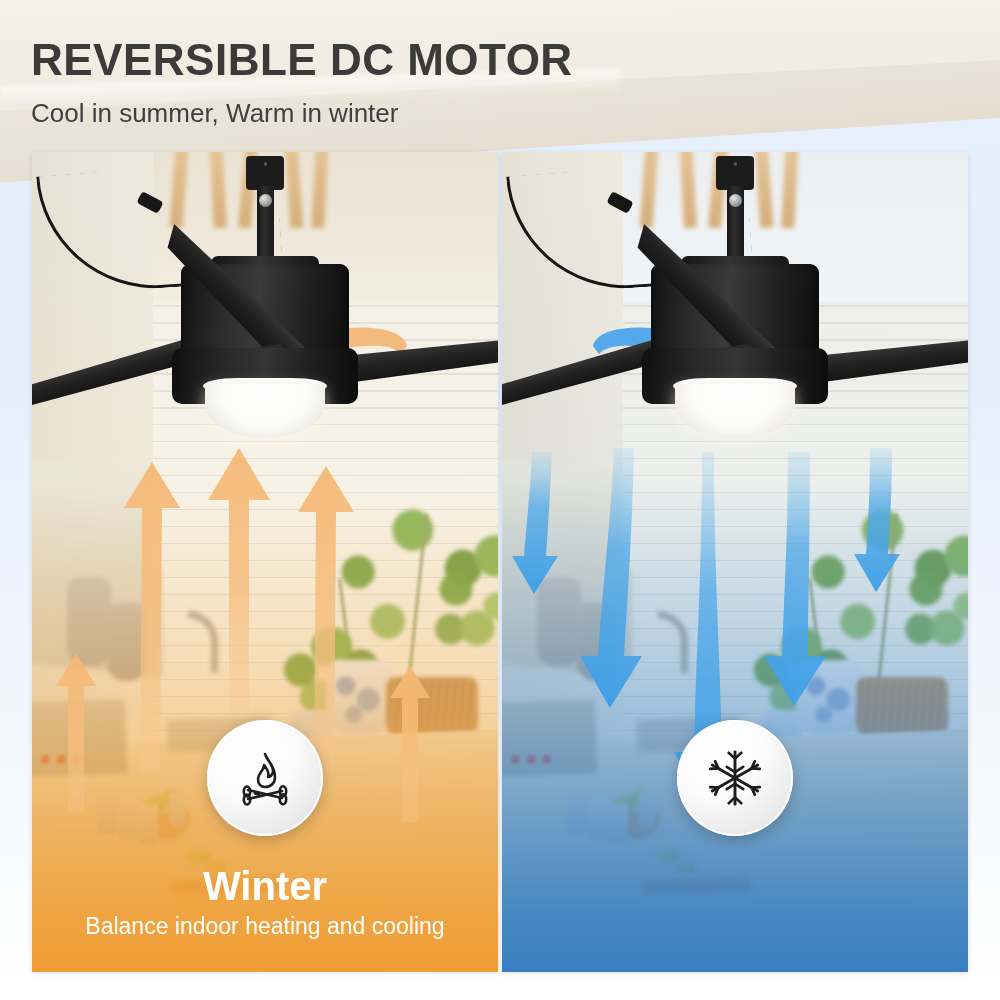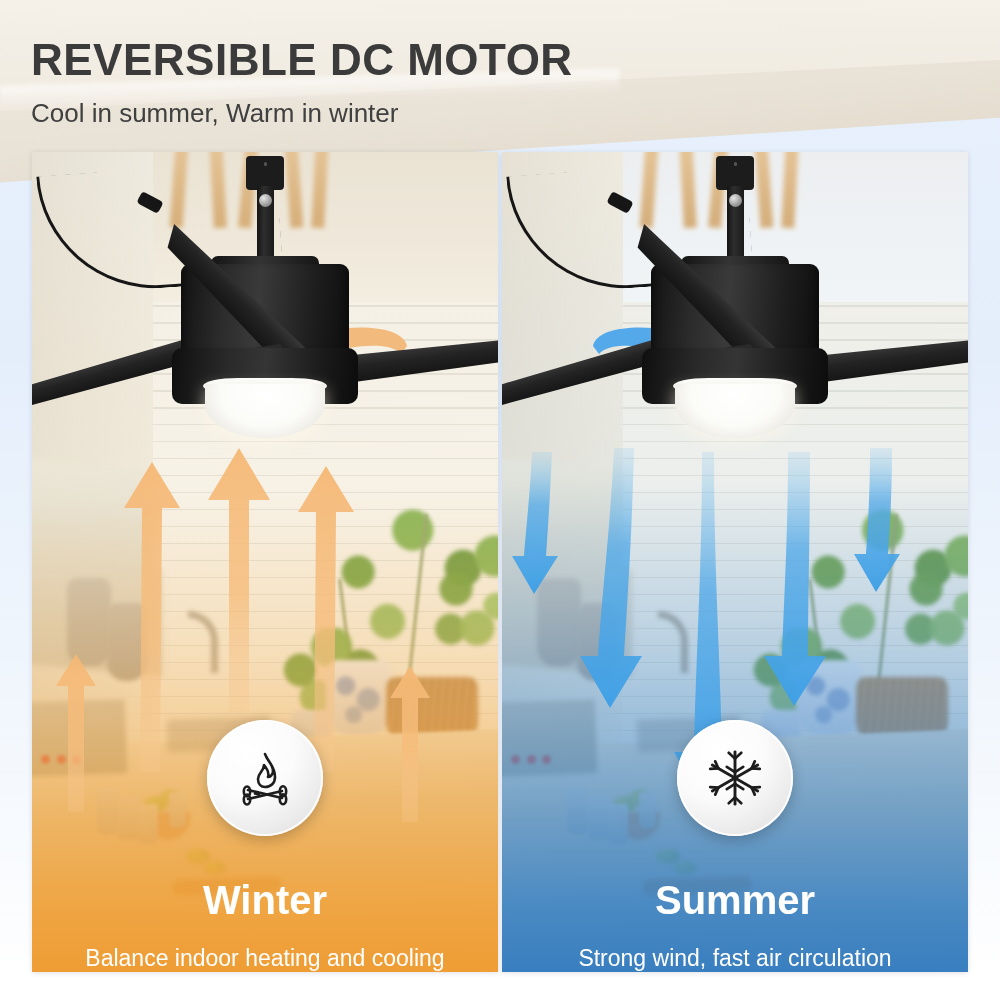--- a/index.html
+++ b/index.html
@@ -328,24 +328,24 @@
     position:absolute; left:50%; margin-left:-58px; top:568px;
     width:116px; height:116px; border-radius:50%;
     background:radial-gradient(circle at 34% 26%,#ffffff 0%,#fbfbfb 42%,#ececec 70%,#d8d8d8 100%);
     box-shadow:0 4px 14px rgba(0,0,0,.22), inset 0 0 0 2px rgba(255,255,255,.85);
     display:flex; align-items:center; justify-content:center;
   }
 
   
   .caption {
     position:absolute; left:0; bottom:0; width:100%;
-    text-align:center; color:#ffffff; padding-bottom:0;
+    text-align:center; color:#ffffff; padding-bottom:32px;
   }
   .cap-title { font-size:40px; font-weight:bold; line-height:1.05; }
-  .cap-sub   { font-size:23px; font-weight:normal; margin-top:24px; }
+  .cap-sub   { font-size:23px; font-weight:normal; margin-top:6px; }
 </style>
 </head>
 <body>
 
 <div id="bg">
   <div class="bg-sky"></div>
   <div class="bg-ceiling"></div>
   <div class="bg-ceiling2"></div>
   <div class="bg-beam"></div>
   <div class="bg-whitewash"></div>
@@ -578,17 +578,13 @@
           <line x1="49.2" y1="22" x2="52.4" y2="14.8"></line>
           <line x1="32" y1="26" x2="23.5" y2="20.5"></line>
           <line x1="32" y1="26" x2="40.5" y2="20.5"></line>
           <line x1="32" y1="38" x2="23.5" y2="43.5"></line>
           <line x1="32" y1="38" x2="40.5" y2="43.5"></line>
         </g>
       </g>
     </svg>
   </div>
 
-  <div class="caption">
-    <div class="cap-title">Summer</div>
-    <div class="cap-sub">Strong wind, fast air circulation</div>
-  </div>
 </div>
 
 </body></html>

